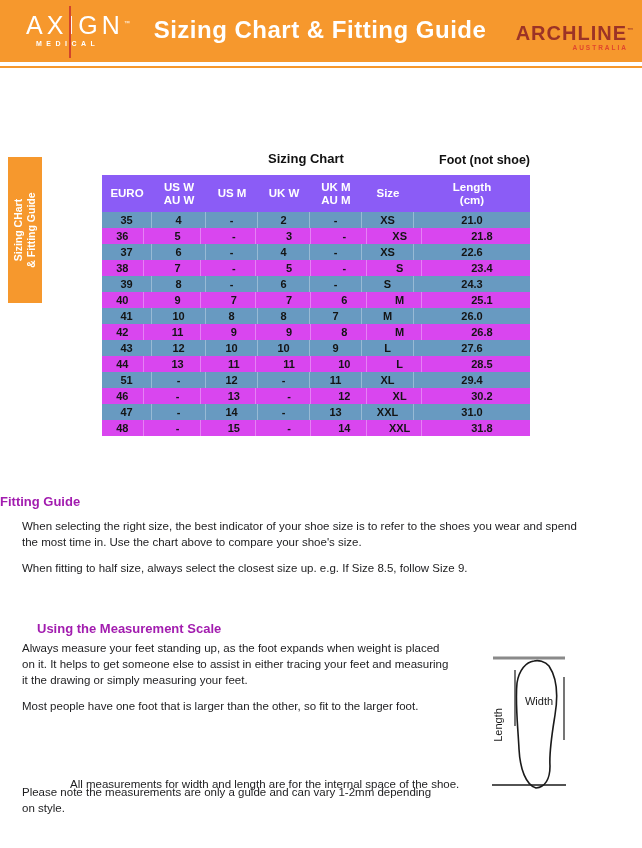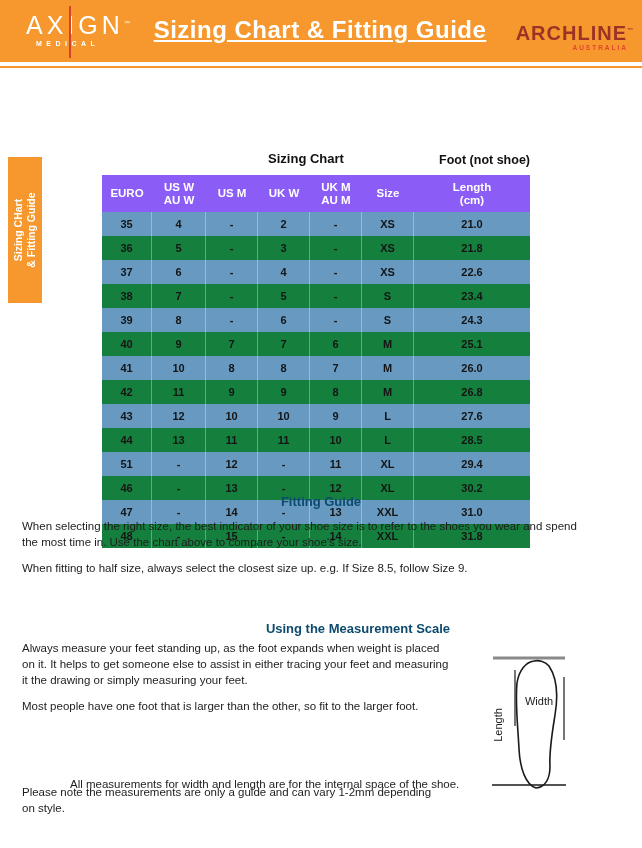--- a/index.html
+++ b/index.html
@@ -10,21 +10,21 @@
   .banner{position:absolute;left:0;top:0;width:642px;height:62px;background:#F6982D;}
   .banner-rule{position:absolute;left:0;top:66px;width:642px;height:2px;background:#F6982D;}
 
   .axign{position:absolute;left:26px;top:12px;width:120px;height:46px;color:#fff;}
   .axign-name{font-size:25px;letter-spacing:4px;font-weight:400;line-height:26px;}
   .axign-tm{font-size:6px;vertical-align:top;position:relative;top:-2px;letter-spacing:0;}
   .axign-sub{font-size:7px;font-weight:700;letter-spacing:4.5px;margin-top:2px;margin-left:10px;}
   .axign-line{position:absolute;left:43px;top:-6px;width:2px;height:52px;background:#D2452C;}
 
   .banner-title{position:absolute;left:120px;top:16px;width:400px;text-align:center;
-                color:#fff;font-size:24px;font-weight:700;letter-spacing:0.5px;text-decoration:underline;}
+                color:#fff;font-size:24px;font-weight:700;letter-spacing:0.5px;}
 
   .archline{position:absolute;right:8px;top:24px;width:140px;text-align:right;color:#9C3326;}
   .arch-name{font-size:20px;font-weight:700;letter-spacing:1px;line-height:18px;}
   .arch-tm{font-size:6px;vertical-align:top;position:relative;top:-3px;}
   .arch-sub{font-size:6.5px;font-weight:700;letter-spacing:2px;color:#E0462E;margin-top:2px;margin-right:6px;}
 
   
   .side-tab{position:absolute;left:8px;top:157px;width:34px;height:146px;background:#F6982D;}
   .side-tab-text{position:absolute;left:0;top:146px;width:146px;height:34px;
                  transform:rotate(-90deg);transform-origin:0 0;
@@ -34,32 +34,32 @@
   
   .chart-title{position:absolute;left:102px;top:151px;width:408px;text-align:center;
                font-size:13px;font-weight:700;color:#111;}
   .foot-label{position:absolute;left:380px;top:153px;width:150px;text-align:right;
               font-size:12.5px;font-weight:700;color:#111;}
 
   .stable{position:absolute;left:102px;top:175px;width:428px;}
   .thead{display:flex;background:#8b5cf6;height:37px;}
   .hcell{display:flex;align-items:center;justify-content:center;text-align:center;
          color:#fff;font-weight:700;font-size:11.5px;line-height:13px;white-space:pre-line;}
-  .trow{display:flex;height:24px;justify-content:flex-end;}
+  .trow{display:flex;height:16px;justify-content:flex-end;}
   .trow.odd{background:#689AC1;}
-  .trow.even{background:#15803d;}
+  .trow.even{background:#d946ef;gap:12px;}
   .bcell{display:flex;align-items:center;justify-content:center;
          font-size:11px;font-weight:700;color:#141414;
          border-right:1px solid rgba(255,255,255,0.32);box-sizing:border-box;}
   .bcell:last-child{border-right:none;}
   .c0{width:50px;} .c1{width:54px;} .c2{width:52px;} .c3{width:52px;}
   .c4{width:52px;} .c5{width:52px;} .c6{width:116px;}
 
   
-  .h-center{position:absolute;left:0;width:642px;text-align:center;font-size:13px;font-weight:700;color:#0c4a6e;}
+  .h-center{position:absolute;left:0;width:642px;font-size:13px;font-weight:700;color:#a21caf;}
   .para{position:absolute;left:22px;font-size:11.5px;line-height:16px;color:#1d1d1f;white-space:pre-line;}
   .para b{font-weight:400;}
 
   
   .foot-diagram{position:absolute;left:488px;top:650px;}
 </style>
 </head>
 <body>
 
 <div id="page">

